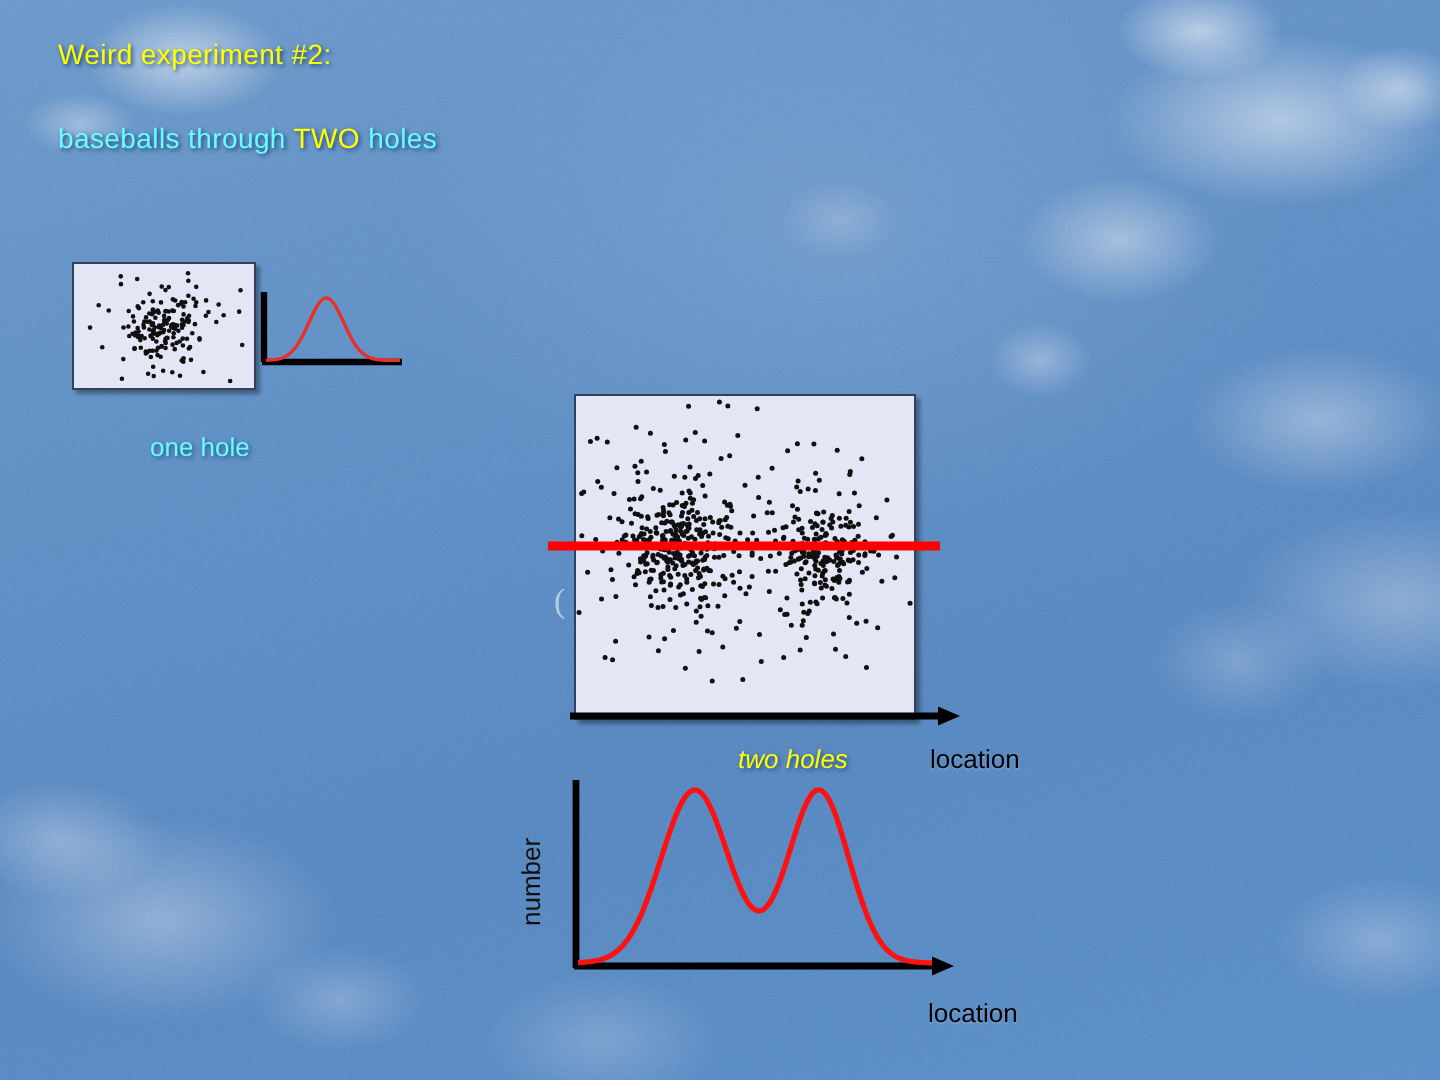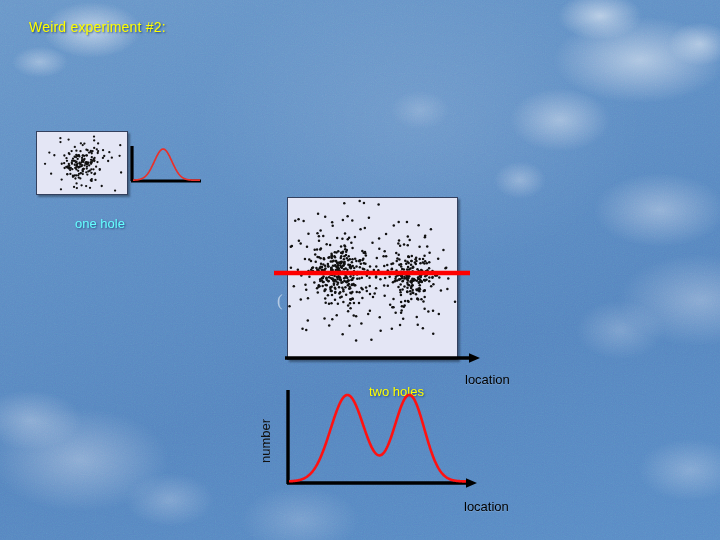--- a/index.html
+++ b/index.html
@@ -66,20 +66,23 @@
 
   <div class="sky"></div>
   <svg class="grain" width="720" height="540">
     <filter id="noiseF">
         <feTurbulence type="fractalNoise" baseFrequency="0.9" numOctaves="3"></feTurbulence>
       </filter>
     <rect width="720" height="540" filter="url(#noiseF)"></rect>
   </svg>
 
   <div class="title-line" id="title1">Weird experiment #2:</div>
+  <div class="title-line" id="title2">
+    <span>baseballs through </span><span class="hl">TWO</span><span> holes</span>
+  </div>
 
   <div class="panel bordered" style="left:36px;top:131px;width:90px;height:62px;">
     <svg id="svg-one-hole" width="90" height="62">
         <circle cx="50.37" cy="42.58" r="1.15" fill="#101010"></circle>
         <circle cx="49.71" cy="36.60" r="1.15" fill="#101010"></circle>
         <circle cx="42.35" cy="24.39" r="1.15" fill="#101010"></circle>
         <circle cx="33.16" cy="38.06" r="1.15" fill="#101010"></circle>
         <circle cx="49.23" cy="31.78" r="1.15" fill="#101010"></circle>
         <circle cx="57.43" cy="42.22" r="1.15" fill="#101010"></circle>
         <circle cx="41.23" cy="43.29" r="1.15" fill="#101010"></circle>
@@ -901,21 +904,21 @@
 
   <svg class="axis-svg" style="left:274px;top:268px;" width="200" height="10">
     <line x1="0" y1="5" x2="196" y2="5" stroke="#ff0000" stroke-width="4.4"></line>
   </svg>
 
   <svg class="axis-svg" style="left:285px;top:352px;" width="200" height="16">
     <line x1="0" y1="6" x2="186" y2="6" stroke="#000" stroke-width="3.4"></line>
     <polygon points="184,1.2 195,6 184,10.8" fill="#000"></polygon>
   </svg>
 
-  <div class="lbl yellow" style="left:341px;top:384px;">two holes</div>
+  <div class="lbl yellow" style="left:341px;top:372px;font-style:italic;">two holes</div>
   <div class="lbl black" style="left:437px;top:372px;">location</div>
 
   <svg class="axis-svg" style="left:284px;top:388px;" width="200" height="104">
     <line x1="4" y1="2" x2="4" y2="96" stroke="#000" stroke-width="3.4"></line>
     <line x1="3" y1="95" x2="184" y2="95" stroke="#000" stroke-width="3.4"></line>
     <polygon points="182,90.2 193,95 182,99.8" fill="#000"></polygon>
     <path id="path-two-hole-curve" fill="none" stroke="#ff1111" stroke-width="2.6" d="M5.00,93.29L5.59,93.27L6.18,93.24L6.77,93.20L7.36,93.17L7.95,93.12L8.54,93.08L9.13,93.03L9.72,92.97L10.31,92.91L10.90,92.84L11.49,92.76L12.08,92.68L12.67,92.59L13.26,92.49L13.85,92.38L14.44,92.25L15.03,92.12L15.62,91.98L16.21,91.82L16.80,91.64L17.39,91.46L17.98,91.25L18.57,91.03L19.16,90.79L19.75,90.53L20.34,90.25L20.93,89.94L21.52,89.62L22.11,89.26L22.70,88.88L23.29,88.48L23.88,88.04L24.47,87.58L25.06,87.08L25.65,86.55L26.24,85.98L26.83,85.38L27.42,84.75L28.01,84.07L28.60,83.35L29.19,82.59L29.78,81.79L30.37,80.95L30.96,80.06L31.55,79.13L32.14,78.15L32.73,77.13L33.32,76.06L33.91,74.94L34.50,73.77L35.09,72.56L35.68,71.29L36.27,69.99L36.86,68.63L37.45,67.23L38.04,65.79L38.63,64.30L39.22,62.77L39.81,61.19L40.40,59.59L40.99,57.94L41.58,56.26L42.17,54.55L42.76,52.81L43.35,51.04L43.94,49.25L44.53,47.45L45.12,45.63L45.71,43.79L46.30,41.96L46.89,40.11L47.48,38.28L48.07,36.44L48.66,34.63L49.25,32.82L49.84,31.04L50.43,29.29L51.02,27.56L51.61,25.88L52.20,24.24L52.79,22.64L53.38,21.10L53.97,19.61L54.56,18.19L55.15,16.83L55.74,15.54L56.33,14.34L56.92,13.21L57.51,12.16L58.10,11.20L58.69,10.34L59.28,9.56L59.87,8.89L60.46,8.31L61.05,7.84L61.64,7.47L62.23,7.20L62.82,7.04L63.41,7.00L64.00,7.03L64.59,7.19L65.18,7.45L65.77,7.81L66.36,8.28L66.95,8.85L67.54,9.52L68.13,10.28L68.72,11.13L69.31,12.08L69.90,13.11L70.49,14.23L71.08,15.42L71.67,16.68L72.26,18.02L72.85,19.42L73.44,20.87L74.03,22.38L74.62,23.94L75.21,25.54L75.80,27.18L76.39,28.85L76.98,30.55L77.57,32.27L78.16,33.99L78.75,35.73L79.34,37.47L79.93,39.21L80.52,40.94L81.11,42.65L81.70,44.34L82.29,46.01L82.88,47.65L83.47,49.25L84.06,50.81L84.65,52.32L85.24,53.79L85.83,55.20L86.42,56.55L87.01,57.84L87.60,59.06L88.19,60.21L88.78,61.28L89.37,62.28L89.96,63.20L90.55,64.04L91.14,64.78L91.73,65.44L92.32,66.01L92.91,66.49L93.50,66.87L94.09,67.15L94.68,67.34L95.27,67.42L95.86,67.41L96.45,67.30L97.04,67.08L97.63,66.77L98.22,66.35L98.81,65.84L99.40,65.22L99.99,64.51L100.58,63.70L101.17,62.80L101.76,61.80L102.35,60.72L102.94,59.55L103.53,58.29L104.12,56.95L104.71,55.54L105.30,54.05L105.89,52.50L106.48,50.89L107.07,49.21L107.66,47.49L108.25,45.72L108.84,43.91L109.43,42.07L110.02,40.21L110.61,38.32L111.20,36.43L111.79,34.53L112.38,32.64L112.97,30.75L113.56,28.89L114.15,27.06L114.74,25.26L115.33,23.50L115.92,21.80L116.51,20.15L117.10,18.57L117.69,17.07L118.28,15.65L118.87,14.31L119.46,13.07L120.05,11.93L120.64,10.89L121.23,9.96L121.82,9.15L122.41,8.46L123.00,7.90L123.59,7.45L124.18,7.14L124.77,7.00L125.36,7.00L125.95,7.00L126.54,7.19L127.13,7.53L127.72,8.00L128.31,8.60L128.90,9.32L129.49,10.16L130.08,11.12L130.67,12.19L131.26,13.38L131.85,14.66L132.44,16.05L133.03,17.52L133.62,19.09L134.21,20.73L134.80,22.45L135.39,24.23L135.98,26.07L136.57,27.96L137.16,29.90L137.75,31.87L138.34,33.88L138.93,35.90L139.52,37.95L140.11,40.00L140.70,42.06L141.29,44.12L141.88,46.16L142.47,48.19L143.06,50.20L143.65,52.19L144.24,54.14L144.83,56.06L145.42,57.94L146.01,59.78L146.60,61.57L147.19,63.31L147.78,65.00L148.37,66.64L148.96,68.22L149.55,69.75L150.14,71.22L150.73,72.63L151.32,73.98L151.91,75.27L152.50,76.50L153.09,77.68L153.68,78.79L154.27,79.85L154.86,80.85L155.45,81.79L156.04,82.68L156.63,83.52L157.22,84.31L157.81,85.05L158.40,85.74L158.99,86.39L159.58,86.99L160.17,87.55L160.76,88.07L161.35,88.55L161.94,89.00L162.53,89.41L163.12,89.79L163.71,90.14L164.30,90.46L164.89,90.76L165.48,91.03L166.07,91.28L166.66,91.50L167.25,91.71L167.84,91.89L168.43,92.06L169.02,92.22L169.61,92.36L170.20,92.48L170.79,92.59L171.38,92.70L171.97,92.79L172.56,92.87L173.15,92.94L173.74,93.01L174.33,93.07L174.92,93.12L175.51,93.17L176.10,93.21L176.69,93.24L177.28,93.28L177.87,93.30L178.46,93.33L179.05,93.35L179.64,93.37L180.23,93.39L180.82,93.40L181.41,93.42L182.00,93.43"></path>
   </svg>
 
   <div class="ylabel-rot" style="left:258px;top:463px;">number</div>

